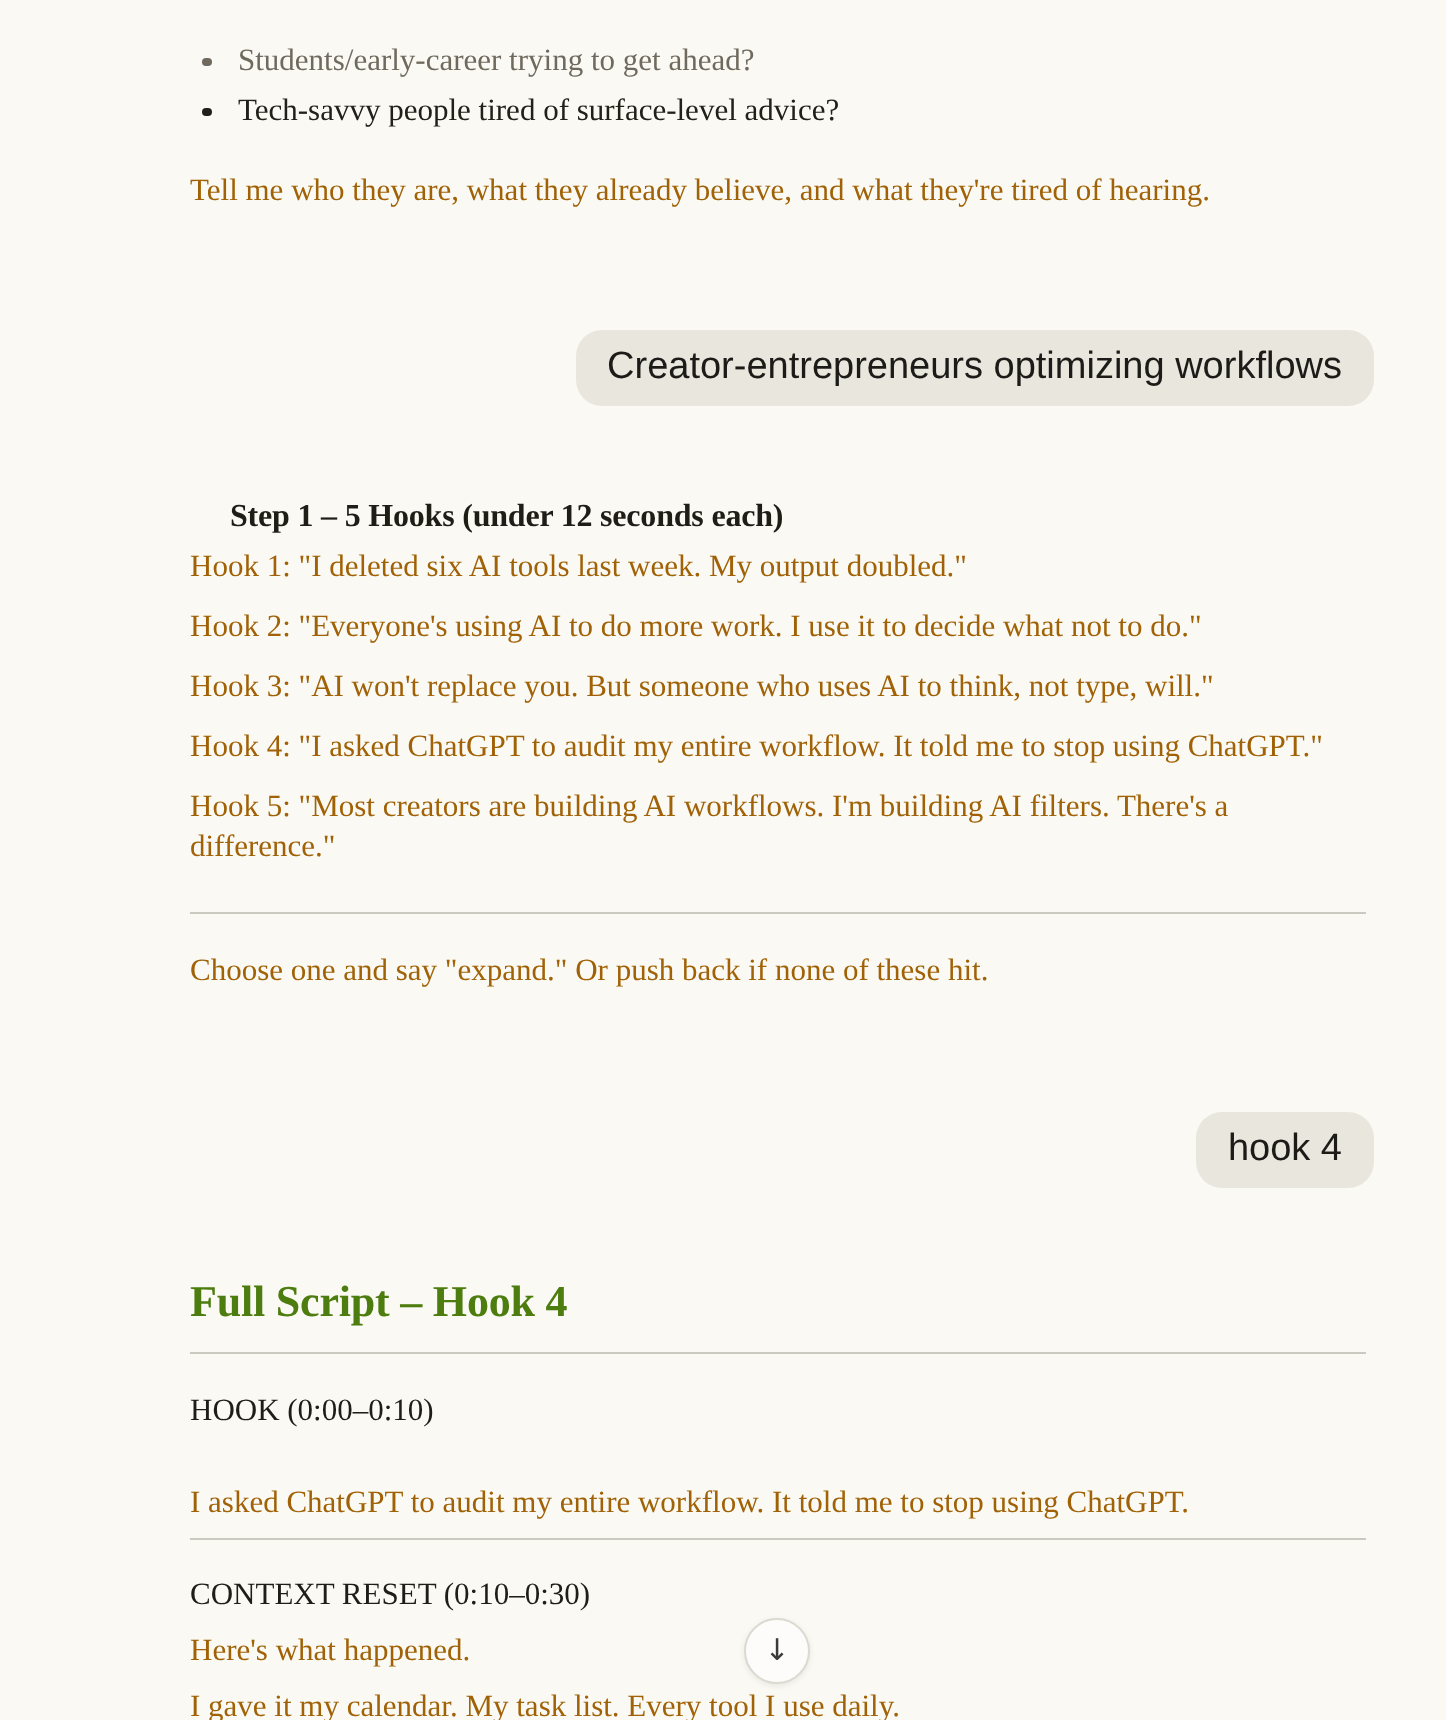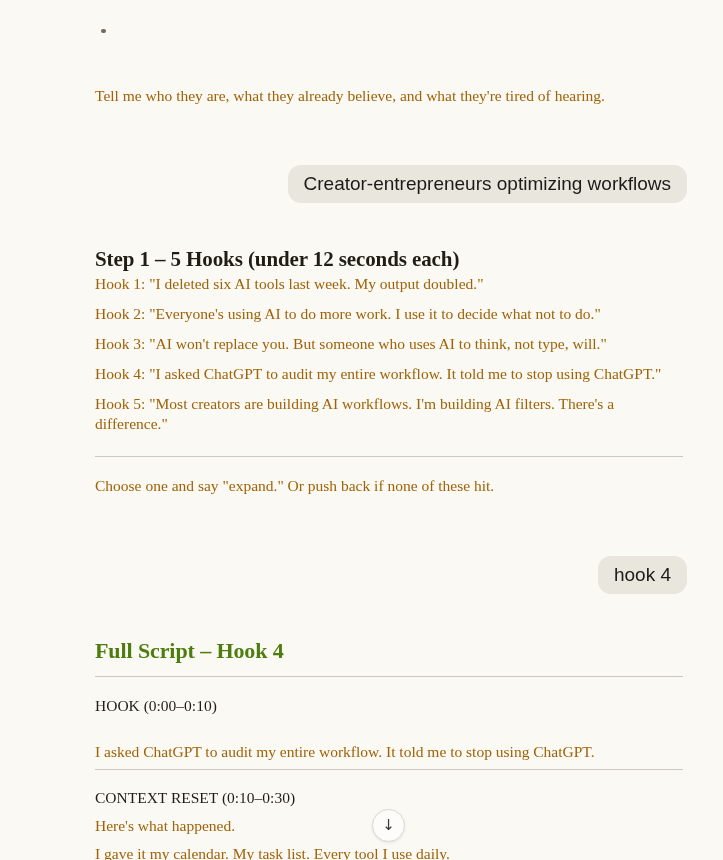--- a/index.html
+++ b/index.html
@@ -24,22 +24,23 @@
   ul.bullets { left: 95px; width: 592px; list-style: none; }
   ul.bullets li { position: relative; padding-left: 24px; }
   ul.bullets li + li { margin-top: 5px; }
   ul.bullets li .dot {
     position: absolute; left: 6px; top: 7.5px;
     width: 4.5px; height: 4.5px; border-radius: 50%; background: currentColor;
   }
   li.faded { color: #6F695E; }
 
   h2.step-heading {
-    font-size: 21px; line-height: 26px; font-weight: 700; color: #201d17;
+    font-size: 16px; line-height: 26px; font-weight: 700; color: #201d17;
     letter-spacing: -0.1px;
+    margin-left: 20px;
   }
   h1.script-heading {
     font-size: 22px; line-height: 28px; font-weight: 700; color: #4d7c0f;
     letter-spacing: -0.1px;
   }
   h3.sub-heading { font-size: 15.5px; line-height: 20px; font-weight: 400; color: #201d17; }
 
   .divider { height: 1px; background: #CBC9C0; width: 588px; left: 95px; }
 
   .bubble {
@@ -63,20 +64,25 @@
     font-family: "DejaVu Sans", sans-serif;
     font-size: 15px; color: #3a3a36; line-height: 1;
   }
 </style>
 </head>
 <body>
 
 <ul class="bullets abs" style="top:21px">
   <li class="faded">
     <span class="dot"></span>
+    <span>Students/early-career trying to get ahead?</span>
+  </li>
+  <li>
+    <span class="dot"></span>
+    <span>Tech-savvy people tired of surface-level advice?</span>
   </li>
 </ul>
 
 <p class="para abs col" style="top:86px">Tell me who they are, what they already believe, and what they're tired of hearing.</p>
 
 <div class="bubble abs" style="top:165px">
   <span>Creator-entrepreneurs optimizing workflows</span>
 </div>
 
 <h2 class="step-heading abs col" style="top:246px">Step 1 – 5 Hooks (under 12 seconds each)</h2>

